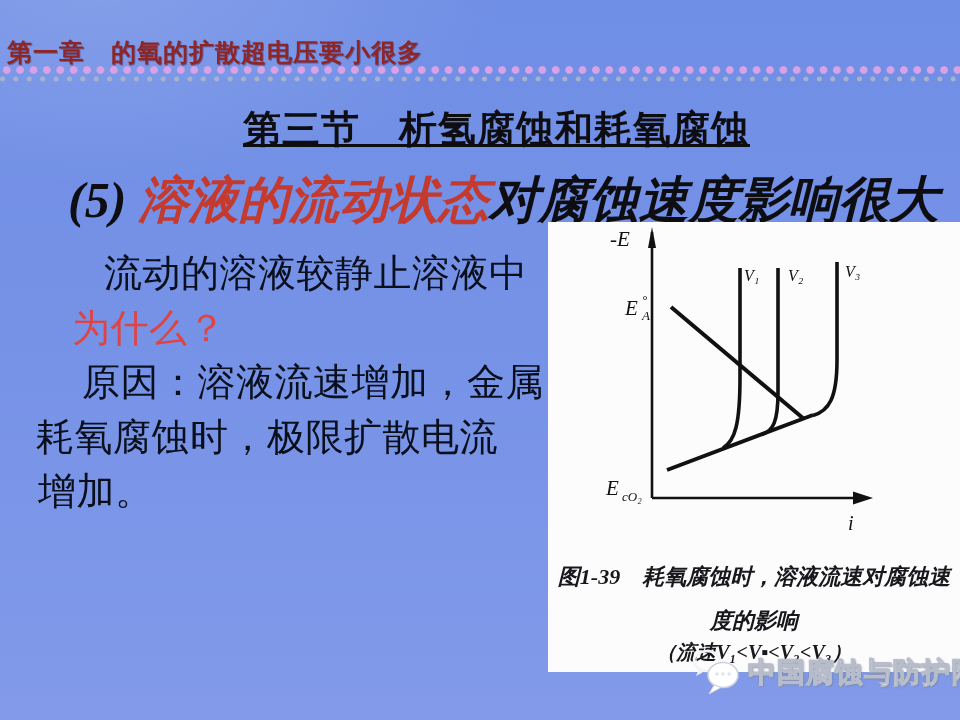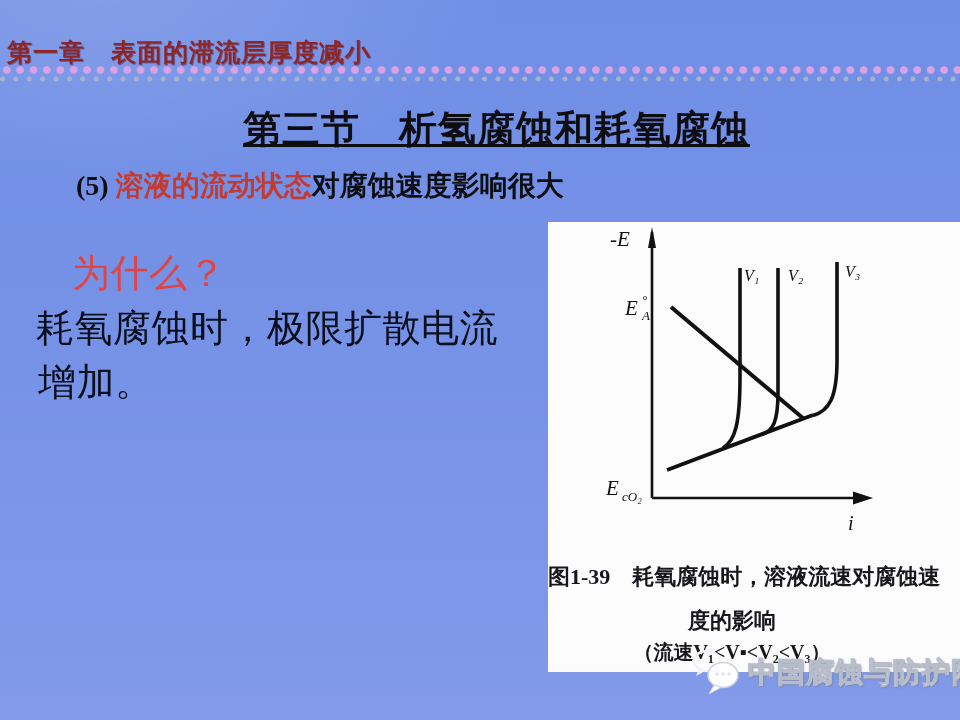--- a/index.html
+++ b/index.html
@@ -26,43 +26,43 @@
       radial-gradient(circle at 2.5px 15px, #a9b2c9 2.1px, rgba(0,0,0,0) 2.9px);
     background-size:13.4px 20px;
     background-repeat:repeat-x;
   }
   .title{
     position:absolute;left:243px;top:104px;margin:0;
     font-size:38px;font-weight:bold;color:#0d0d12;
     letter-spacing:1px;white-space:nowrap;text-decoration:underline;
   }
   .subtitle{
-    position:absolute;left:76px;top:167px;
-    font-size:28px;font-weight:bold;color:#0d0d12;white-space:nowrap;
+    position:absolute;left:68px;top:167px;
+    font-size:50px;font-weight:bold;color:#0d0d12;white-space:nowrap;font-style:italic;
   }
   .subtitle .red{color:#c53a2e;}
   .bodytext{
     position:absolute;left:8px;top:246px;width:545px;
     font-size:38px;line-height:54.6px;color:#0a0f1e;
     letter-spacing:0.5px;
   }
   .bodytext div{white-space:nowrap;}
   .why{color:#e04343;}
   .figure{
     position:absolute;left:548px;top:222px;width:412px;height:450px;
     background:#fcfcfd;
   }
   .plot{position:absolute;left:0;top:0;}
   .plot text{
     font-family:"Liberation Serif","DejaVu Serif",serif;
     font-style:italic;fill:#111;
   }
   .cap{
-    position:absolute;left:0;width:368px;text-align:center;
-    color:#17171c;font-weight:700;white-space:nowrap;
+    position:absolute;left:0;width:412px;text-align:center;
+    color:#17171c;font-weight:700;white-space:nowrap;font-style:italic;
   }
   .cap1{top:340px;font-size:22px;}
   .cap2{top:384px;font-size:22px;}
   .cap3{top:417px;font-size:20px;font-weight:600;}
   .watermark{
     position:absolute;left:690px;top:648px;
     display:flex;align-items:center;
   }
   .watermark .wm-text{
     font-size:28px;font-weight:bold;letter-spacing:1px;
@@ -70,30 +70,32 @@
     -webkit-text-stroke:1px #b6bcc9;
     text-shadow:1px 1px 2px rgba(115,125,145,0.85), -1px -1px 1px rgba(115,125,145,0.5);
     white-space:nowrap;
   }
 </style>
 </head>
 <body>
 
 <div class="slide">
 
-  <div class="header">第一章　表面的滞流层厚度减小</div>
+  <div class="header">第一章　的氧的扩散超电压要小很多</div>
 
   <div class="dots"></div>
 
   <h1 class="title">第三节　析氢腐蚀和耗氧腐蚀</h1>
 
   <div class="subtitle"><span>(5) </span><span class="red">溶液的流动状态</span><span>对腐蚀速度影响很大</span></div>
 
   <div class="bodytext">
+    <div style="margin-left:96px">流动的溶液较静止溶液中</div>
     <div style="margin-left:64px" class="why">为什么？</div>
+    <div style="margin-left:74px">原因：溶液流速增加，金属</div>
     <div style="margin-left:28px">耗氧腐蚀时，极限扩散电流</div>
     <div style="margin-left:30px">增加。</div>
   </div>
 
   <div class="figure">
     <svg class="plot" width="412" height="335" viewBox="0 0 412 335">
 
       <line x1="104" y1="10" x2="104" y2="276" stroke="#111" stroke-width="2.6"></line>
       <polygon points="100,26 104,5 108,26" fill="#111"></polygon>
       <line x1="104" y1="276" x2="308" y2="276" stroke="#111" stroke-width="2.6"></line>

